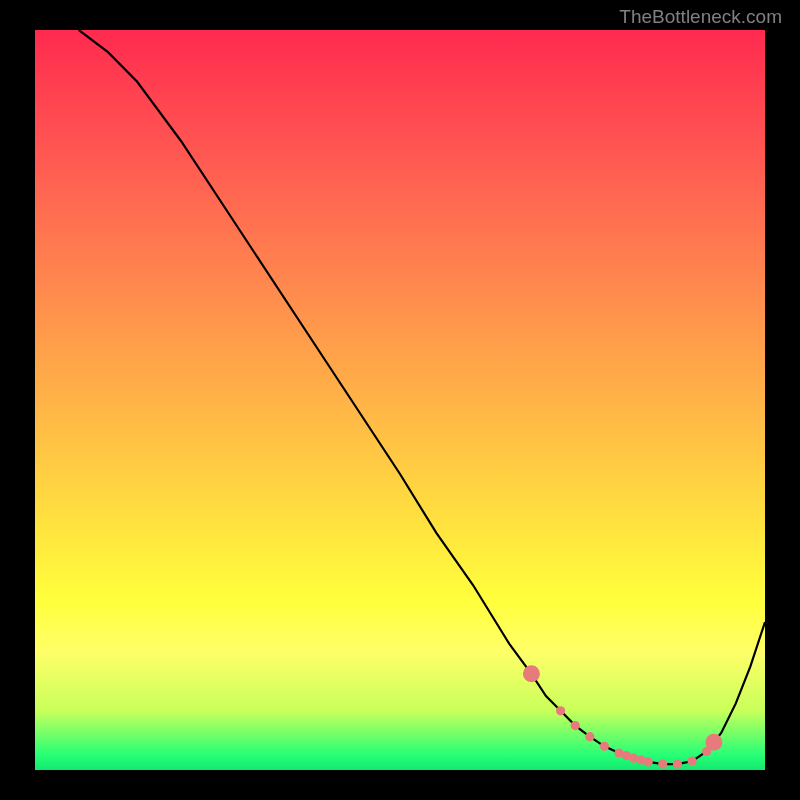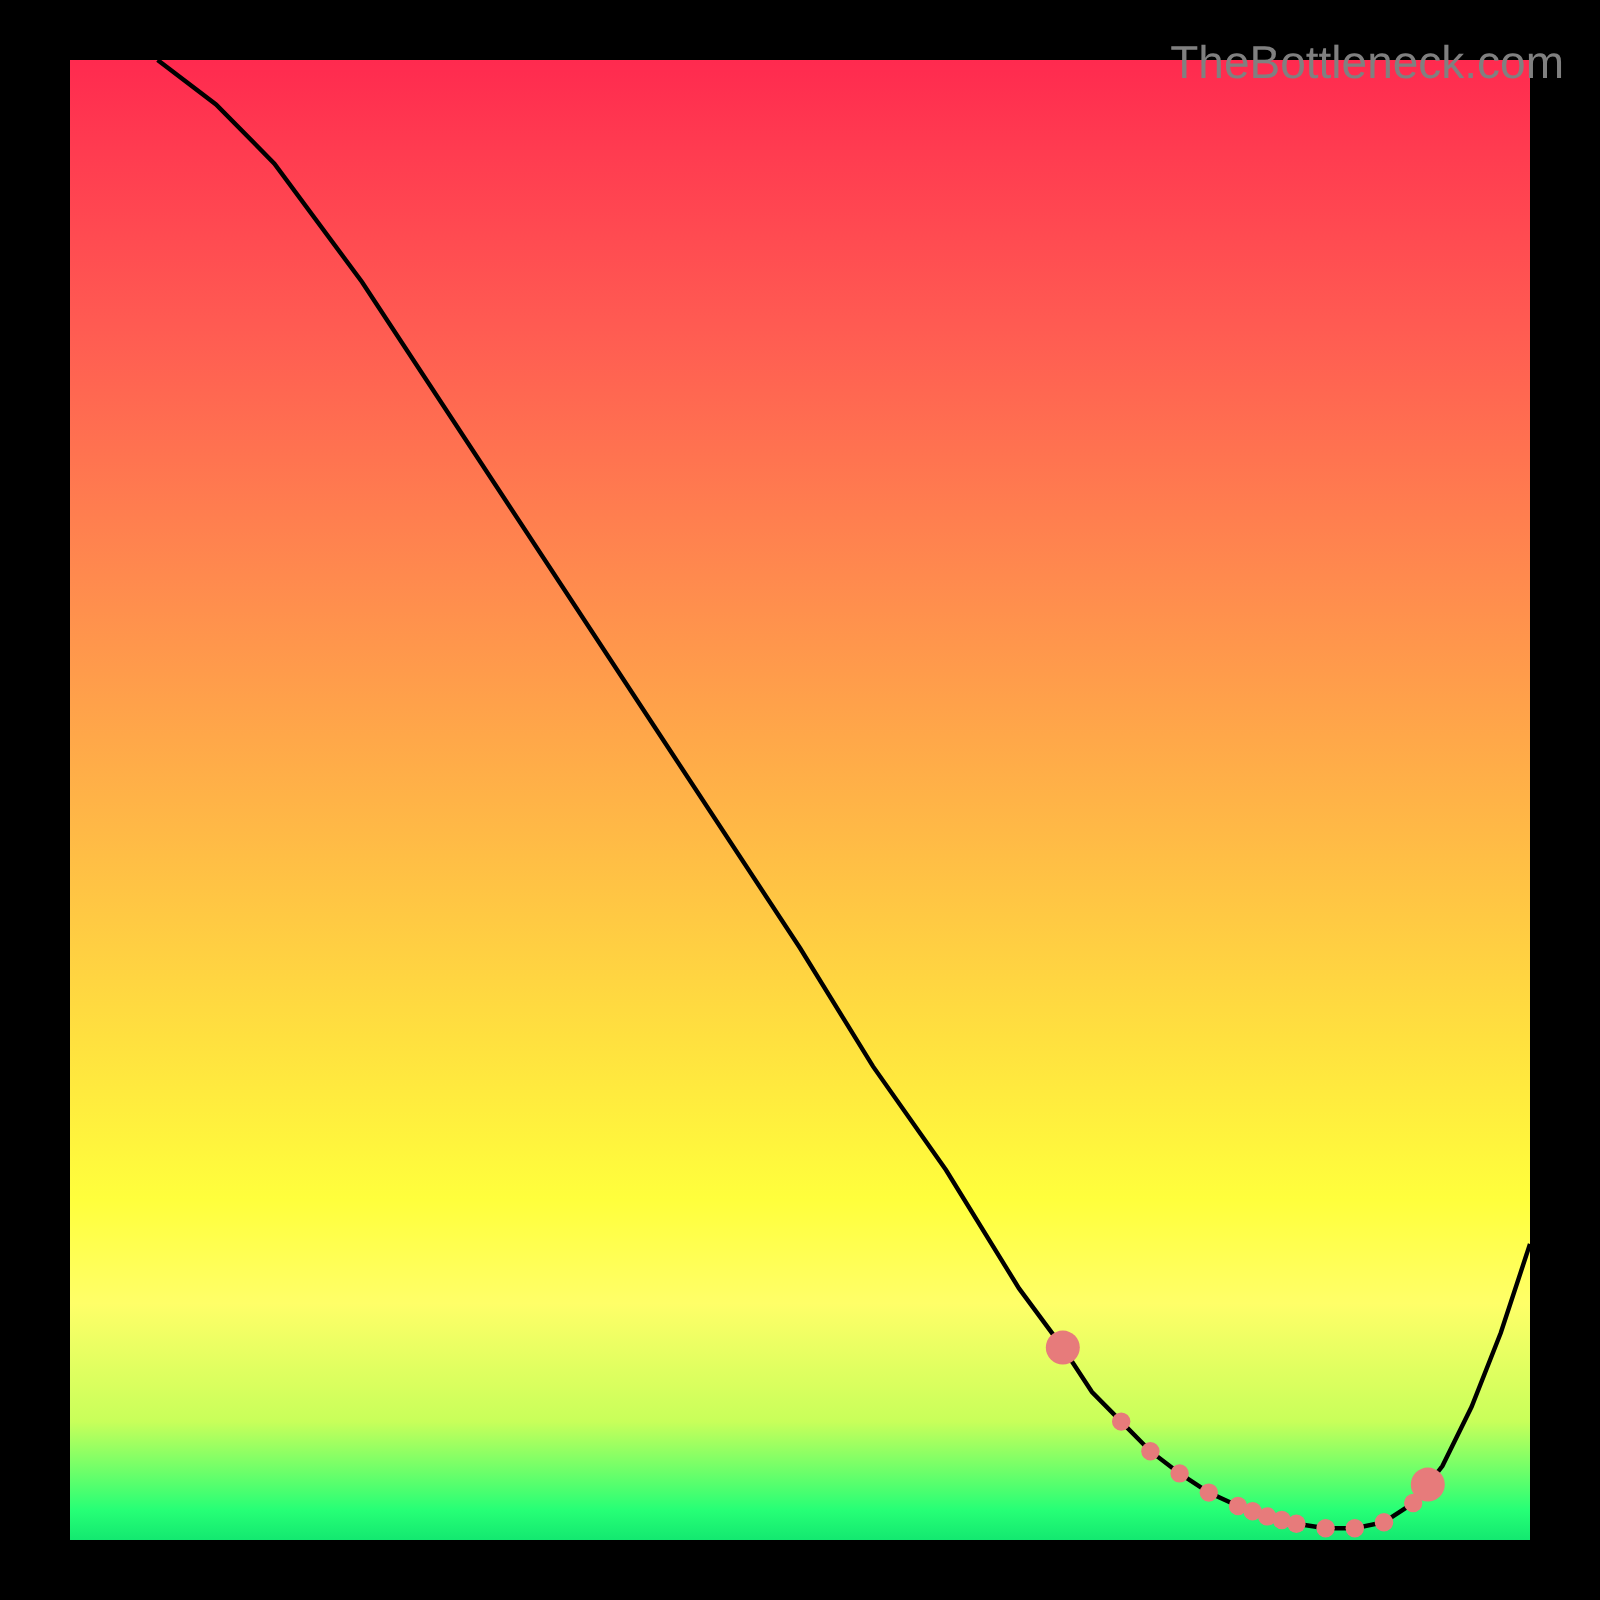--- a/index.html
+++ b/index.html
@@ -15,24 +15,23 @@
     position: relative;
     width: 800px;
     height: 800px;
     background: #000;
   }
   .watermark {
     position: absolute;
     top: 6px;
     right: 18px;
     color: #808080;
-    font-size: 23px;
+    font-size: 19px;
     z-index: 3;
     font-weight: 500;
-    margin-top: 12px;
   }
   .plot-area {
     position: absolute;
     left: 35px;
     top: 30px;
     width: 730px;
     height: 740px;
     
     background: linear-gradient(
       to bottom,

